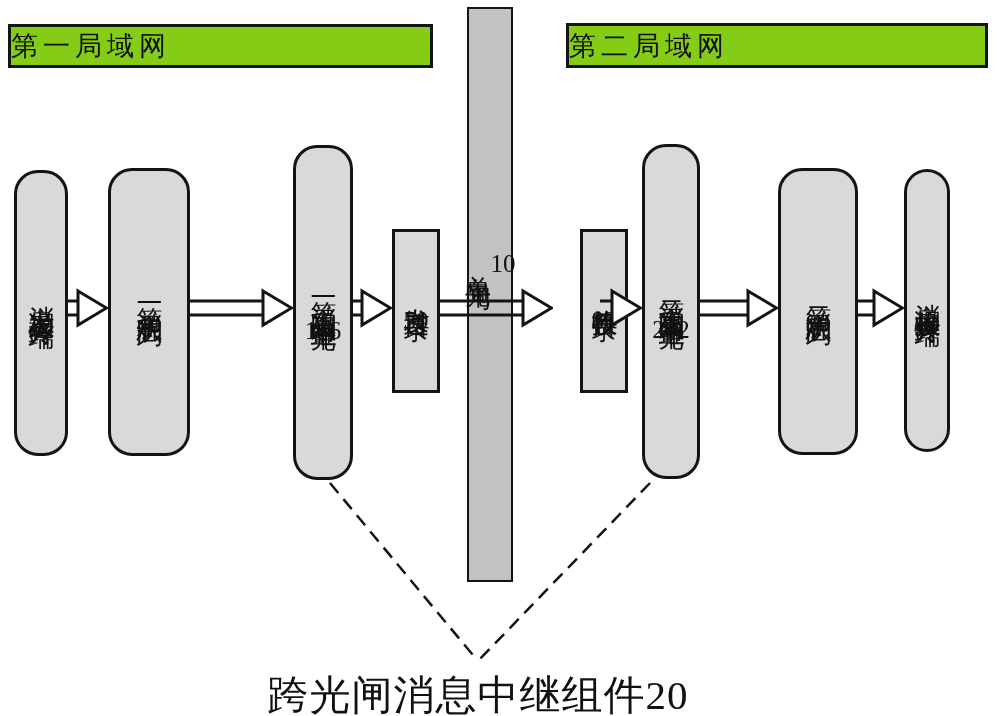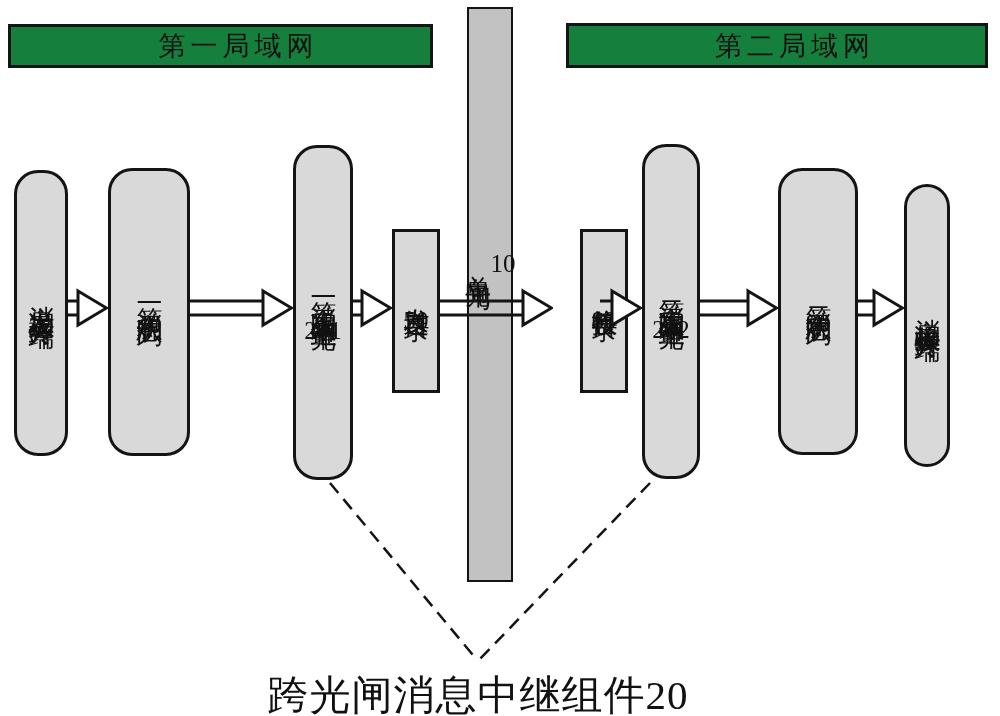--- a/index.html
+++ b/index.html
@@ -3,23 +3,23 @@
 <meta charset="utf-8">
 <style>
   html, body { margin:0; padding:0; background:#ffffff; }
   .canvas {
     position:relative; width:1000px; height:716px; background:#ffffff;
     font-family:"Liberation Serif","DejaVu Serif",serif; color:#111;
     overflow:hidden;
   }
   .lan-bar {
     position:absolute; box-sizing:border-box;
-    background:#15803d; border:3px solid #141414;
-    display:flex; align-items:center; justify-content:center;
-    font-size:27px; letter-spacing:5px; z-index:2;padding-left:36px;
+    background:#84cc16; border:3px solid #141414;
+    display:flex; align-items:center; justify-content:flex-start;
+    font-size:27px; letter-spacing:5px; z-index:2;
   }
   .node {
     position:absolute; box-sizing:border-box;
     background:#d9d9d9; border:3px solid #141414;
     display:flex; flex-direction:column; align-items:center; justify-content:center;
     z-index:2;
   }
   .node.rounded { border-radius:24px; }
   .gate {
     position:absolute; box-sizing:border-box;
@@ -59,40 +59,40 @@
   <div class="node rounded" style="left:14px; top:170px; width:54px; height:286px;">
     <span class="vchars">消息发送方终端</span>
     <span class="vnum">30</span>
   </div>
   <div class="node rounded" style="left:108px; top:168px; width:82px; height:288px;">
     <span class="vchars">第一消息队列</span>
     <span class="vnum">40</span>
   </div>
   <div class="node rounded" style="left:293px; top:145px; width:60px; height:335px;">
     <span class="vchars">第一消息队列中继单元</span>
-    <span class="vnum">201</span>
+    <span class="vnum">116</span>
   </div>
   <div class="node" style="left:392px; top:229px; width:48px; height:164px;">
     <span class="vchars">发送目录</span>
     <span class="vnum">50</span>
   </div>
 
   <div class="node" style="left:552px; top:229px; width:48px; height:164px;margin-left:28px;">
     <span class="vchars">接收目录</span>
     <span class="vnum">80</span>
   </div>
   <div class="node rounded" style="left:642px; top:144px; width:58px; height:335px;">
     <span class="vchars">第二消息队列中继单元</span>
     <span class="vnum">202</span>
   </div>
   <div class="node rounded" style="left:778px; top:168px; width:80px; height:287px;">
     <span class="vchars">第二消息队列</span>
     <span class="vnum">80</span>
   </div>
-  <div class="node rounded" style="left:904px; top:184px; width:46px; height:283px;">
+  <div class="node rounded" style="left:904px; top:169px; width:46px; height:283px;">
     <span class="vchars">消息接收方终端</span>
     <span class="vnum">60</span>
   </div>
 
   <svg class="arrow" style="left:68px;" width="40" height="44" viewBox="0 0 40 44">
     <line x1="0" y1="15" x2="10" y2="15" stroke="#141414" stroke-width="3"></line>
     <line x1="0" y1="29" x2="10" y2="29" stroke="#141414" stroke-width="3"></line>
     <polygon points="10,5 38.5,22 10,39" fill="#ffffff" stroke="#141414" stroke-width="3"></polygon>
   </svg>
   <svg class="arrow" style="left:190px;" width="103" height="44" viewBox="0 0 103 44">

